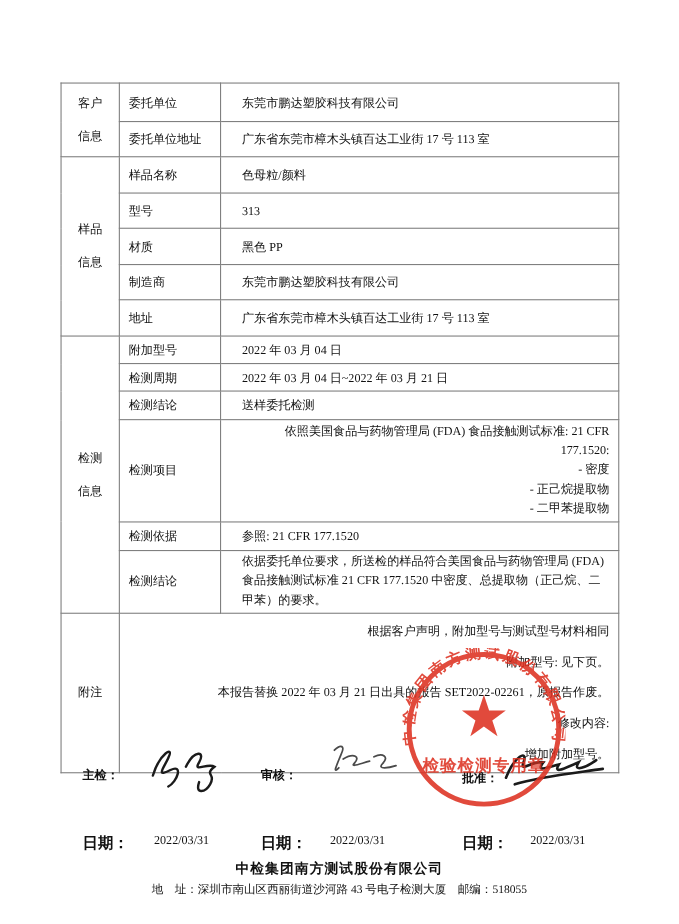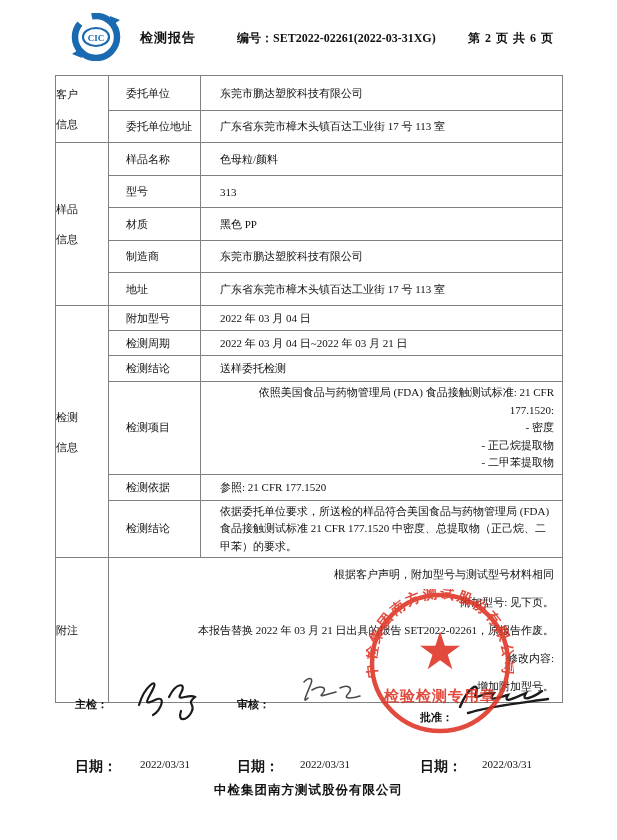--- a/index.html
+++ b/index.html
@@ -27,24 +27,25 @@
     border-collapse: collapse;
     table-layout: fixed;
     font-size: 11px;
   }
   table.rpt td {
     border: 1px solid #808080;
     vertical-align: middle;
     overflow: hidden;
   }
   td.sec {
+    text-align: center;
     white-space: pre-line;
     line-height: 30px;
   }
-  td.lbl { padding-left: 17px; }
+  td.lbl { padding-left: 8px; }
   td.val { padding-left: 19px; padding-right: 8px; }
   .pre { white-space: pre-line; text-align: right; }
   .lh17 { line-height: 17.5px; padding-top: 2px; padding-bottom: 2px; }
   .lh19 { line-height: 28px; padding-top: 2px; padding-bottom: 2px; }
   tr.r35 { height: 35px; } tr.r33 { height: 33px; } tr.r32 { height: 32px; }
   tr.r26 { height: 26px; } tr.r25 { height: 25px; }
   tr.r87 { height: 87px; } tr.r53 { height: 53px; } tr.r98 { height: 98px; }
 
   
   .sig-area { position: absolute; left: 0; top: 645px; width: 617px; height: 145px; }
@@ -60,33 +61,20 @@
   .ftr { position: absolute; left: 0; top: 782px; width: 617px; text-align: center; }
   .ftr-company { font-size: 12.5px; font-weight: bold; letter-spacing: 1px; }
   .ftr-line { font-size: 10.5px; margin-top: 3px; }
   .ftr-link { color: #0000cc; text-decoration: underline; font-family: "Liberation Mono", "DejaVu Sans Mono", monospace; font-size: 10px; }
 </style>
 </head>
 <body>
 
 <div class="page">
 
-  <div class="hdr">
-    <svg class="hdr-logo" viewBox="0 0 60 48">
-      <circle cx="30" cy="24" r="21" fill="none" stroke="#1a6ab2" stroke-width="6.5" stroke-dasharray="88 14" stroke-dashoffset="8"></circle>
-      <polygon points="44,3 54,7 45,13" fill="#1a6ab2"></polygon>
-      <polygon points="16,45 6,41 15,35" fill="#1a6ab2"></polygon>
-      <ellipse cx="30" cy="24" rx="13" ry="9" fill="#ffffff"></ellipse>
-      <ellipse cx="30" cy="24" rx="13" ry="9" fill="none" stroke="#1a6ab2" stroke-width="2.2"></ellipse>
-      <text x="30" y="28" text-anchor="middle" font-size="9" font-weight="bold" font-family="Liberation Serif, serif" fill="#1a6ab2">CIC</text>
-    </svg>
-    <span class="hdr-title">检测报告</span>
-    <span class="hdr-no">编号：SET2022-02261(2022-03-31XG)</span>
-    <span class="hdr-page">第 2 页 共 6 页</span>
-  </div>
 
   <table class="rpt">
     <colgroup>
         <col style="width:53px">
         <col style="width:92px">
         <col style="width:362px">
       </colgroup>
     <tbody>
 
       <tr class="r35">
@@ -167,21 +155,21 @@
 
   <div class="sig-area">
     <span class="sig-lbl" style="left:75px; top:52px;">主检：</span>
     <svg class="sig-svg" style="left:125px; top:22px;" width="95" height="60" viewBox="0 0 95 60">
       <path d="M14 38 C20 18, 34 10, 28 22 C24 31, 16 40, 30 33 C42 27, 36 44, 28 48 M44 30 C52 14, 62 16, 56 26 C50 36, 64 26, 70 30 C60 38, 72 36, 66 46 C62 53, 52 56, 56 44" fill="none" stroke="#1b1b1b" stroke-width="2.2" stroke-linecap="round"></path>
     </svg>
     <span class="sig-lbl" style="left:237px; top:52px;">审核：</span>
     <svg class="sig-svg" style="left:288px; top:25px;" width="90" height="50" viewBox="0 0 90 50">
       <path d="M16 12 C22 6, 26 8, 22 16 C18 26, 14 34, 20 28 M24 20 C34 14, 40 18, 34 24 C30 28, 40 24, 48 22 M52 18 C60 14, 66 18, 60 24 C54 30, 66 28, 72 26" fill="none" stroke="#4a4a4a" stroke-width="1.6" stroke-linecap="round"></path>
     </svg>
-    <span class="sig-lbl" style="left:420px; top:65px;text-align:right;">批准：</span>
+    <span class="sig-lbl" style="left:420px; top:55px;text-align:right;">批准：</span>
     <svg class="sig-svg" style="left:450px; top:28px;" width="105" height="55" viewBox="0 0 105 55">
       <path d="M10 34 C18 14, 30 8, 26 20 C22 30, 34 18, 44 20 C36 30, 50 24, 58 22 C52 32, 66 24, 76 20 C70 30, 84 24, 92 18 M18 40 C40 33, 70 30, 98 26" fill="none" stroke="#1b1b1b" stroke-width="2.4" stroke-linecap="round"></path>
     </svg>
 
     <span class="date-lbl" style="left:75px;">日期：</span>
     <span class="date-val" style="left:140px;">2022/03/31</span>
     <span class="date-lbl" style="left:237px;">日期：</span>
     <span class="date-val" style="left:300px;">2022/03/31</span>
     <span class="date-lbl" style="left:420px;">日期：</span>
     <span class="date-val" style="left:482px;">2022/03/31</span>
@@ -194,15 +182,16 @@
     </defs>
     <text font-size="14" font-weight="bold" fill="#dd3222" letter-spacing="2.5" font-family="Liberation Serif, serif">
       <textPath href="#sealArc" startOffset="50%" text-anchor="middle">中检集团南方测试股份有限公司</textPath>
     </text>
     <text x="74" y="80" text-anchor="middle" font-size="52" fill="#dd3222">★</text>
     <text x="74" y="112" text-anchor="middle" font-size="15" font-weight="bold" fill="#dd3222" letter-spacing="1" font-family="Liberation Serif, serif">检验检测专用章</text>
   </svg>
 
   <div class="ftr">
     <div class="ftr-company">中检集团南方测试股份有限公司</div>
+    <div class="ftr-line">地　址：深圳市南山区西丽街道沙河路 43 号电子检测大厦　邮编：518055</div>
   </div>
 
 </div>
 
 </body></html>

